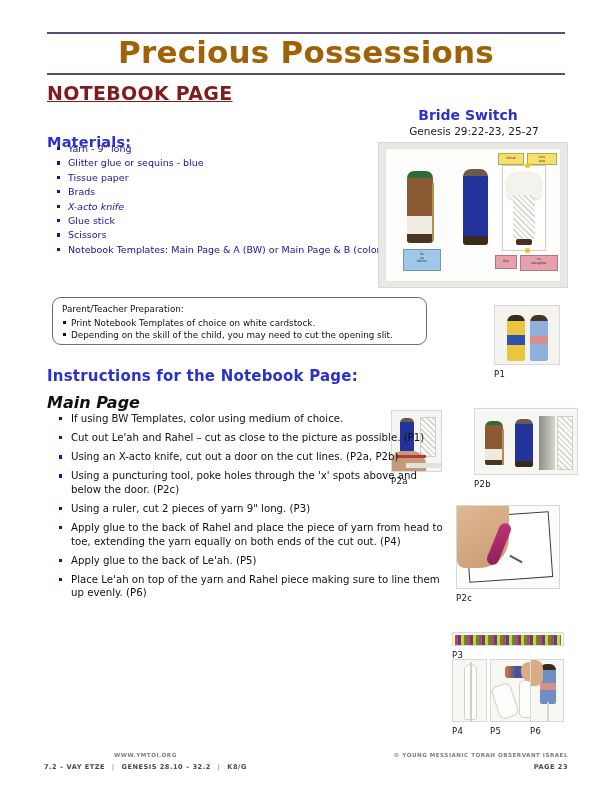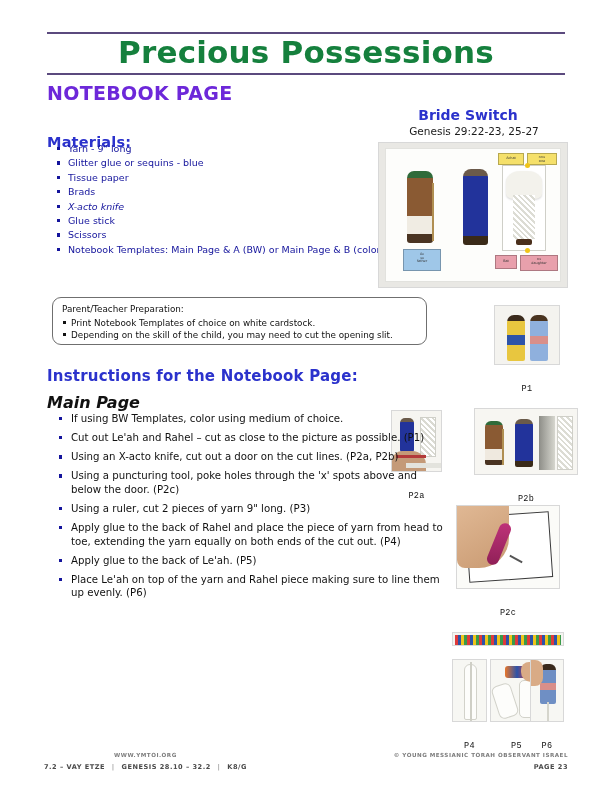--- a/index.html
+++ b/index.html
@@ -11,27 +11,27 @@
   }
   .page { position: relative; width: 612px; height: 792px; background:#fff; }
 
   
   .hdr-rule { position:absolute; left:47px; right:47px; height:2px; background:#5b4a7e; }
   .hdr-rule.top { top:32px; }
   .hdr-rule.bot { top:73px; }
   .main-title {
     position:absolute; top:31px; left:0; width:612px;
     text-align:center; font-size:31px; line-height:42px;
-    color:#15803d; font-weight:700; letter-spacing:.2px;
+    color:#a16207; font-weight:700; letter-spacing:.2px;
     font-family:"DejaVu Sans", sans-serif;
   }
 
   .sec-purple {
-    position:absolute; color:#6d28d9; font-weight:700;
-    font-size:19px; letter-spacing:.3px;
+    position:absolute; color:#7f1d1d; font-weight:700;
+    font-size:19px; letter-spacing:.3px;text-decoration:underline;
   }
   .sec-blue {
     position:absolute; color:#2b32cc; font-weight:700;
     font-size:14px; letter-spacing:.2px;
   }
   #notebook-page-heading { top:82px; left:47px; }
   #materials-heading { top:134px; left:47px; font-size:14.5px;}
 
   
   .lesson-title {
@@ -84,22 +84,22 @@
   }
   .instr-list li::before {
     content:""; position:absolute; left:2px; top:5px;
     width:3.4px; height:3.4px; background:#14149c;
   }
 
   
   .fig { position:absolute; }
   .fig .ph { display:block; border:1px solid #d8d8d8; background:#f2f2f0; overflow:hidden; position:relative; }
   .fig .cap {
-    text-align:center; font-size:8.5px; color:#111;
-    margin-top:19px; letter-spacing:.3px;font-family:Liberation Mono, monospace;
+    font-size:8.5px; color:#111;
+    margin-top:4px; letter-spacing:.3px;
   }
 
   
   .footer { position:absolute; left:0; top:748px; width:612px; height:44px; }
   .f-left { position:absolute; left:44px; top:4px;text-align:center; }
   .f-right { position:absolute; right:44px; top:4px; text-align:right; }
   .f-line1 { font-size:5.6px; color:#7c7c7c; letter-spacing:.5px; font-weight:700; }
   .f-line2 { font-size:6.6px; color:#4a4a4a; letter-spacing:.5px; font-weight:700; margin-top:5px; }
   .f-sep { color:#9a9a9a; padding:0 4px; }
 

